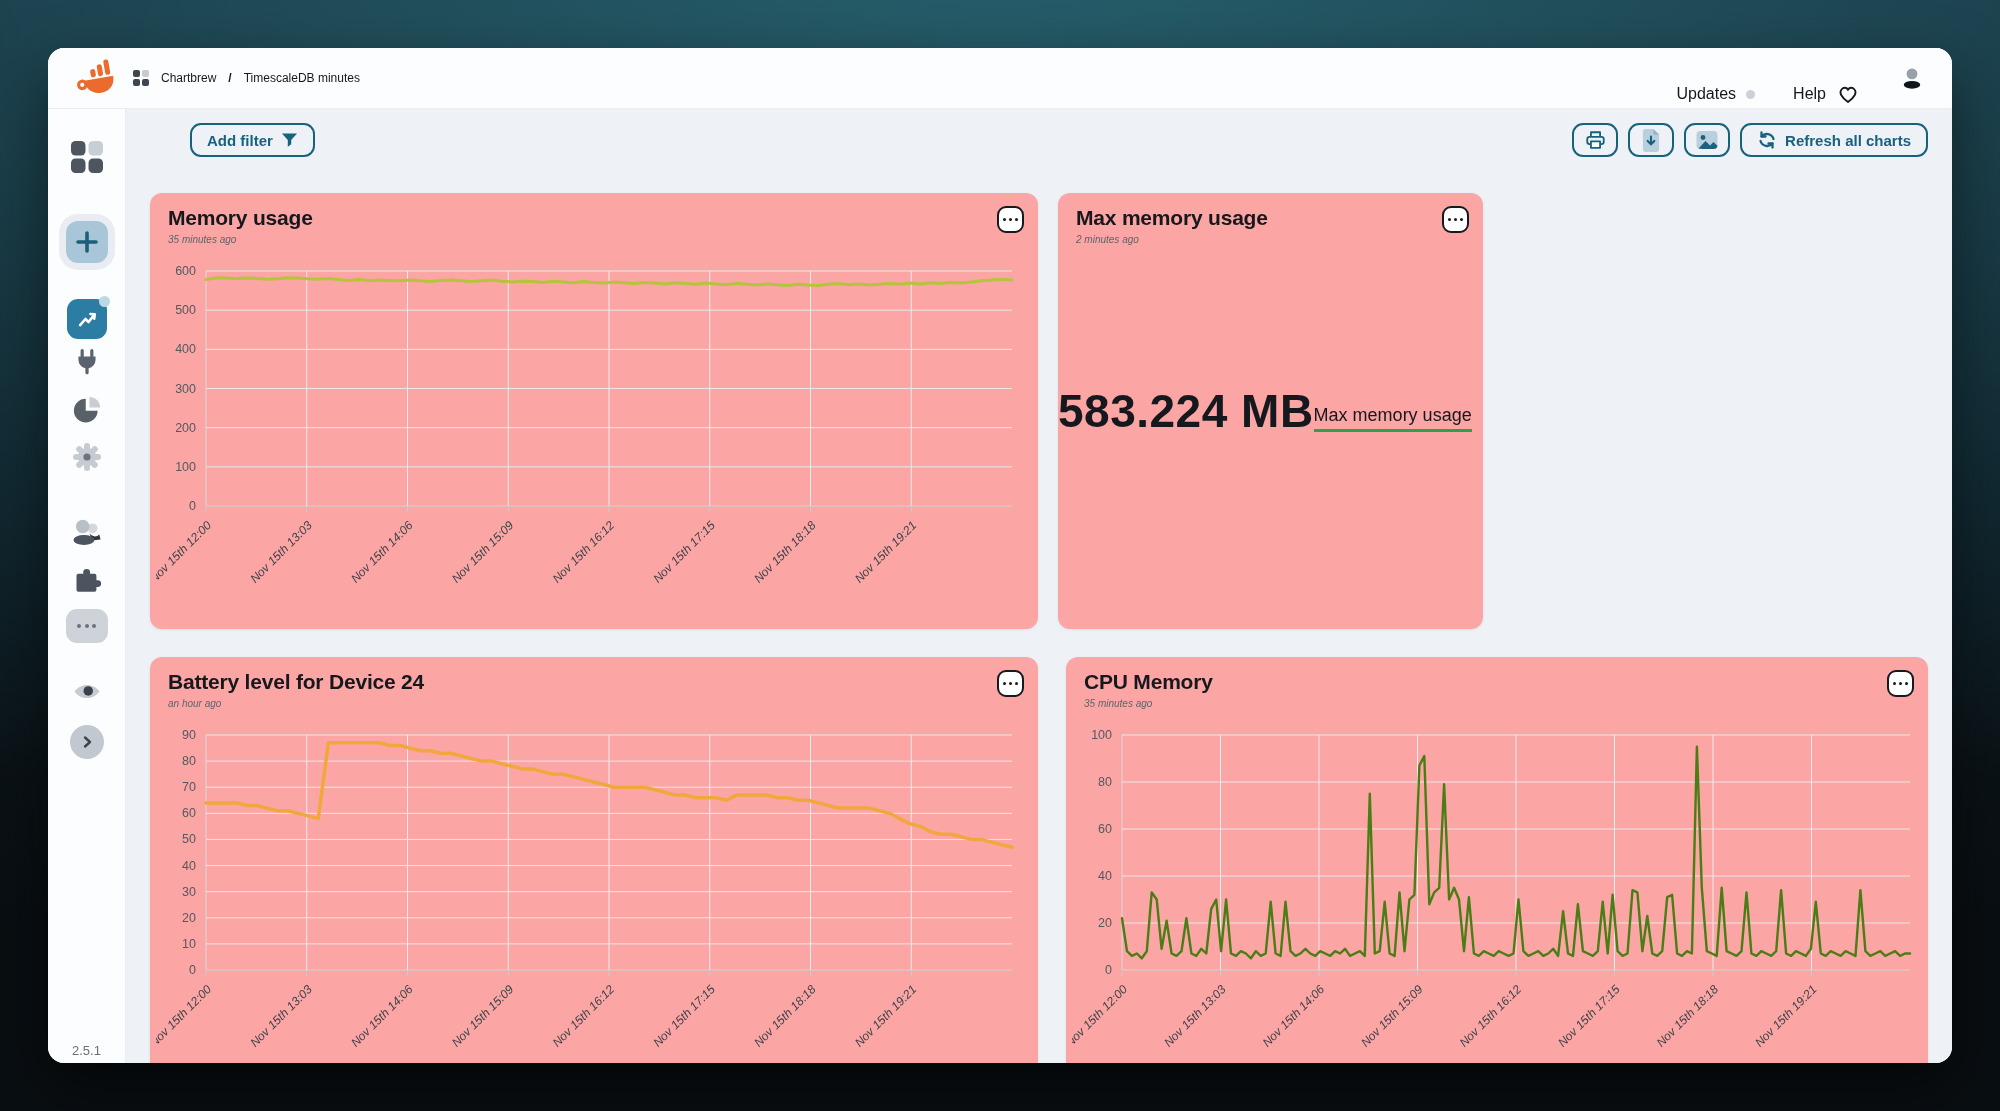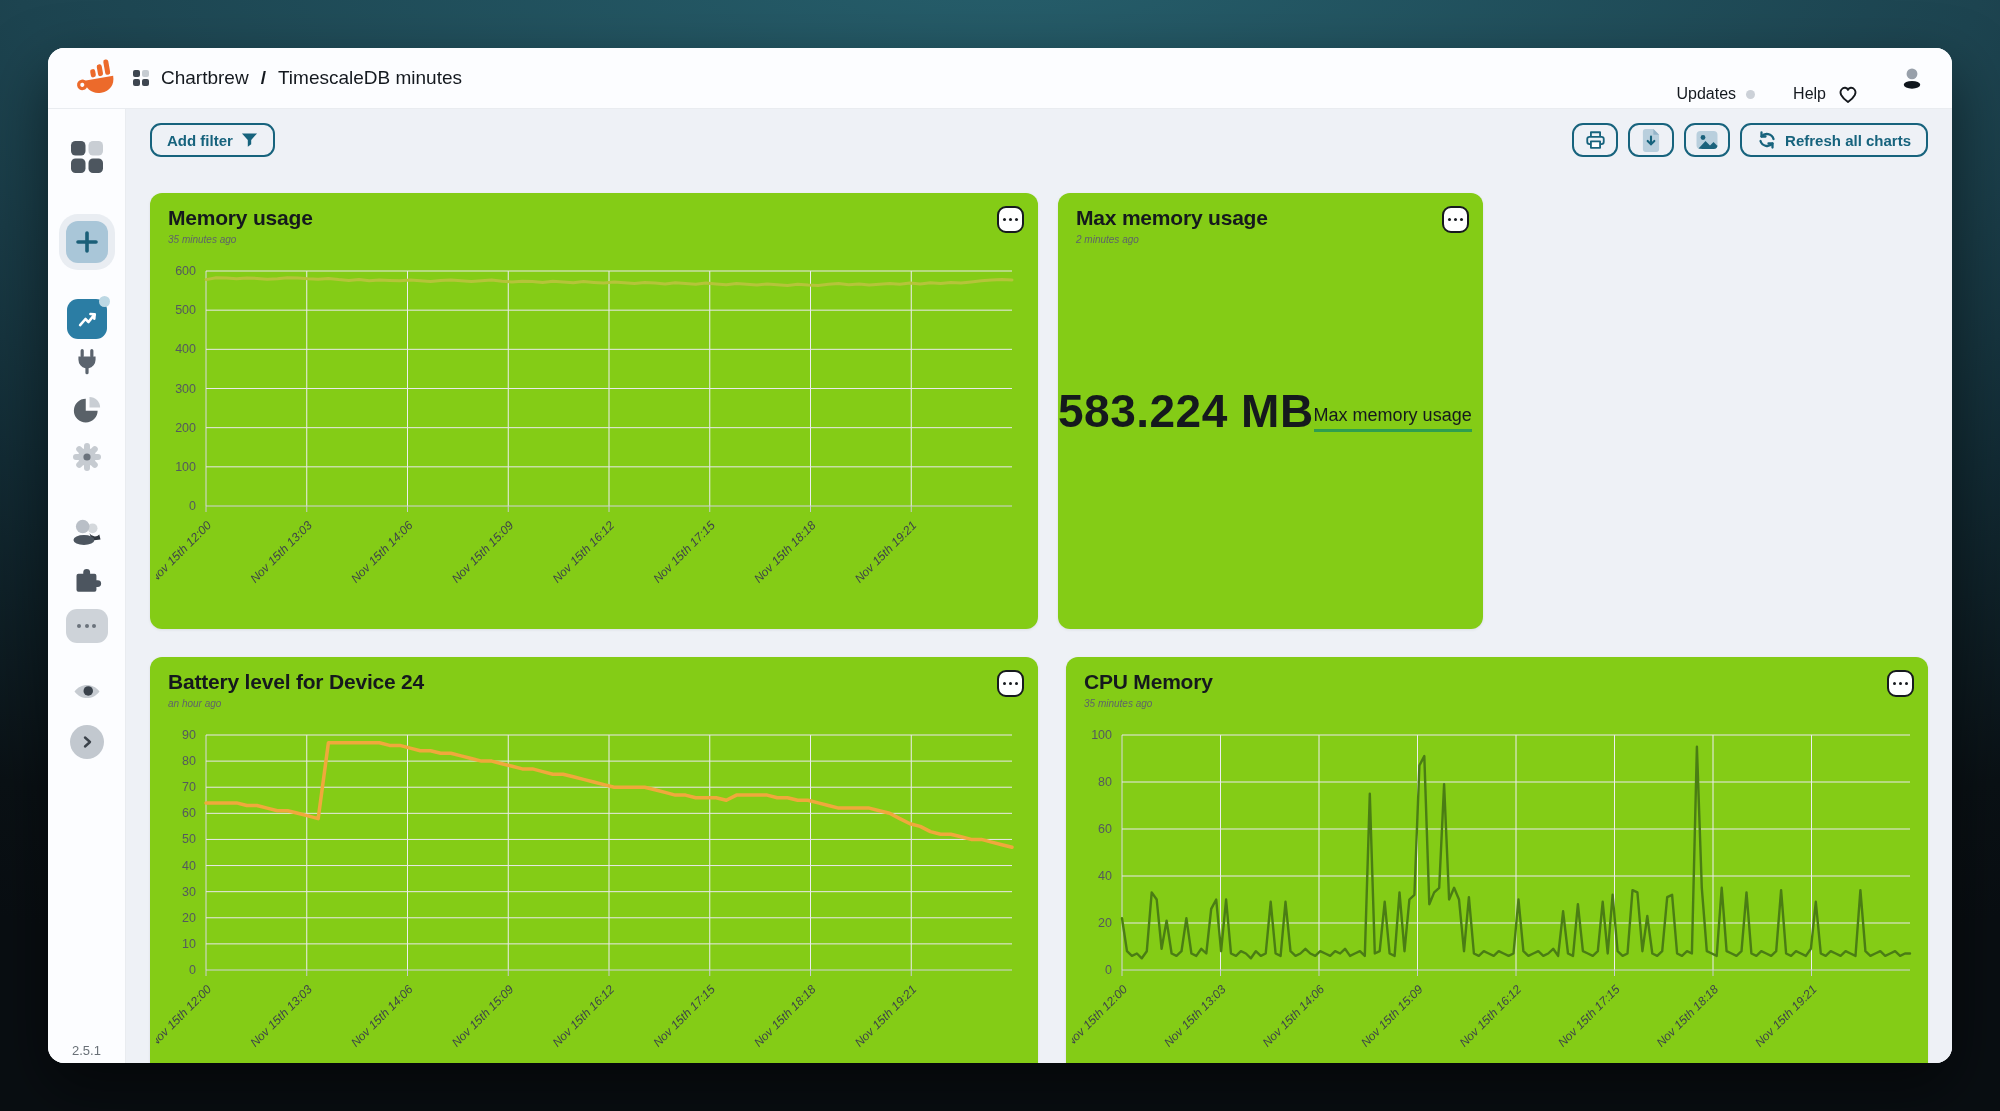--- a/index.html
+++ b/index.html
@@ -10,47 +10,47 @@
   }
   .panel{
     position:absolute;left:48px;top:48px;width:1904px;height:1015px;
     background:#fcfdff;border-radius:16px;overflow:hidden;
     box-shadow:0 24px 60px rgba(0,0,0,.5);
     display:flex;flex-direction:column;
   }
   
   .hdr{height:60px;flex:0 0 auto;display:flex;align-items:center;padding:0 26px;background:#fcfdff;border-bottom:1px solid #e9ecf0;}
   .logo{width:42px;height:40px;margin-right:16px;display:flex;align-items:center;justify-content:center;cursor:pointer;}
-  .crumb{display:flex;align-items:center;gap:11px;font-size:19px;color:#14191f;}
+  .crumb{display:flex;align-items:center;gap:11px;font-size:12px;color:#14191f;}
   .crumb .sep{font-weight:700;margin:0 1px;}
   .hdr-right{margin-left:auto;display:flex;align-items:center;gap:38px;}
   .hgroup{display:flex;align-items:center;gap:10px;font-size:16px;color:#14191f;cursor:pointer;margin-top:32px;}
   .dot{width:9px;height:9px;border-radius:50%;background:#ccd1d8;}
   
   .bdy{flex:1;display:flex;min-height:0;}
   .sidebar{width:77px;flex:0 0 auto;background:#fcfdff;border-right:1px solid #e9ecf0;position:relative;}
   .s-item{position:absolute;left:50%;transform:translateX(-50%);cursor:pointer;display:flex;align-items:center;justify-content:center;}
   .plus-btn{width:42px;height:42px;border-radius:12px;background:#a9c6d8;box-shadow:0 0 0 7px #e9edf2;display:flex;align-items:center;justify-content:center;}
   .chart-btn{width:40px;height:40px;border-radius:11px;background:#2b7da4;display:flex;align-items:center;justify-content:center;position:relative;}
   .chart-btn .nub{position:absolute;top:-3px;right:-3px;width:11px;height:11px;border-radius:50%;background:#bcd8e4;}
   .ell-btn{width:42px;height:34px;border-radius:11px;background:#ced3d9;display:flex;align-items:center;justify-content:center;gap:3.5px;}
   .ell-btn i{width:4px;height:4px;border-radius:50%;background:#6b737c;}
   .chev-btn{width:34px;height:34px;border-radius:50%;background:#c2c8cf;display:flex;align-items:center;justify-content:center;}
   .version{position:absolute;bottom:5px;width:100%;text-align:center;font-size:13px;color:#697077;}
   .content{flex:1;background:#eef1f6;padding:0 24px;overflow:hidden;}
   
-  .toolbar{margin-top:14px;height:34px;display:flex;justify-content:space-between;align-items:center;}
+  .toolbar{margin-top:14px;height:34px;display:flex;justify-content:space-between;align-items:center;margin-left:40px;}
   .tbtn{height:34px;box-sizing:border-box;border:2px solid #17637d;border-radius:11px;background:transparent;
         display:flex;align-items:center;gap:8px;padding:0 15px;color:#17637d;font-weight:700;font-size:15px;cursor:pointer;}
   .tbtn-icon{width:46px;padding:0;justify-content:center;}
   .tb-right{display:flex;gap:10px;}
   
   .grid1{margin-top:36px;display:grid;grid-template-columns:888px 1fr 1fr;gap:20px;}
   .grid2{margin-top:28px;display:grid;grid-template-columns:888px 1fr;gap:28px;}
-  .card{position:relative;background:#84cc16;border-radius:12px;height:436px;box-shadow:0 1px 3px rgba(20,30,40,.08);}
+  .card{position:relative;background:#fca5a5;border-radius:12px;height:436px;box-shadow:0 1px 3px rgba(20,30,40,.08);}
   .c-title{position:absolute;left:18px;top:13px;font-size:21px;font-weight:700;color:#15191d;letter-spacing:-.2px;}
   .c-sub{position:absolute;left:18px;top:41px;font-size:10px;font-style:italic;color:#5f6469;}
   .menu-btn{position:absolute;top:13px;right:14px;width:27px;height:27px;box-sizing:border-box;border:2px solid #16191e;border-radius:9px;
             display:flex;align-items:center;justify-content:center;gap:2.5px;background:#fff;cursor:pointer;}
   .menu-btn i{width:3.2px;height:3.2px;border-radius:50%;background:#16191e;}
   .chart-box{position:absolute;left:6px;right:14px;top:60px;height:336px;}
   .kpi{position:absolute;left:0;right:0;top:50%;transform:translateY(-50%);display:flex;flex-direction:row;align-items:center;}
   .kpi-value{font-size:46px;font-weight:700;color:#15191d;letter-spacing:.5px;}
   .kpi-label{margin-top:14px;font-size:18px;color:#15191d;border-bottom:3px solid #2f9e4f;padding-bottom:3px;}
 </style>

